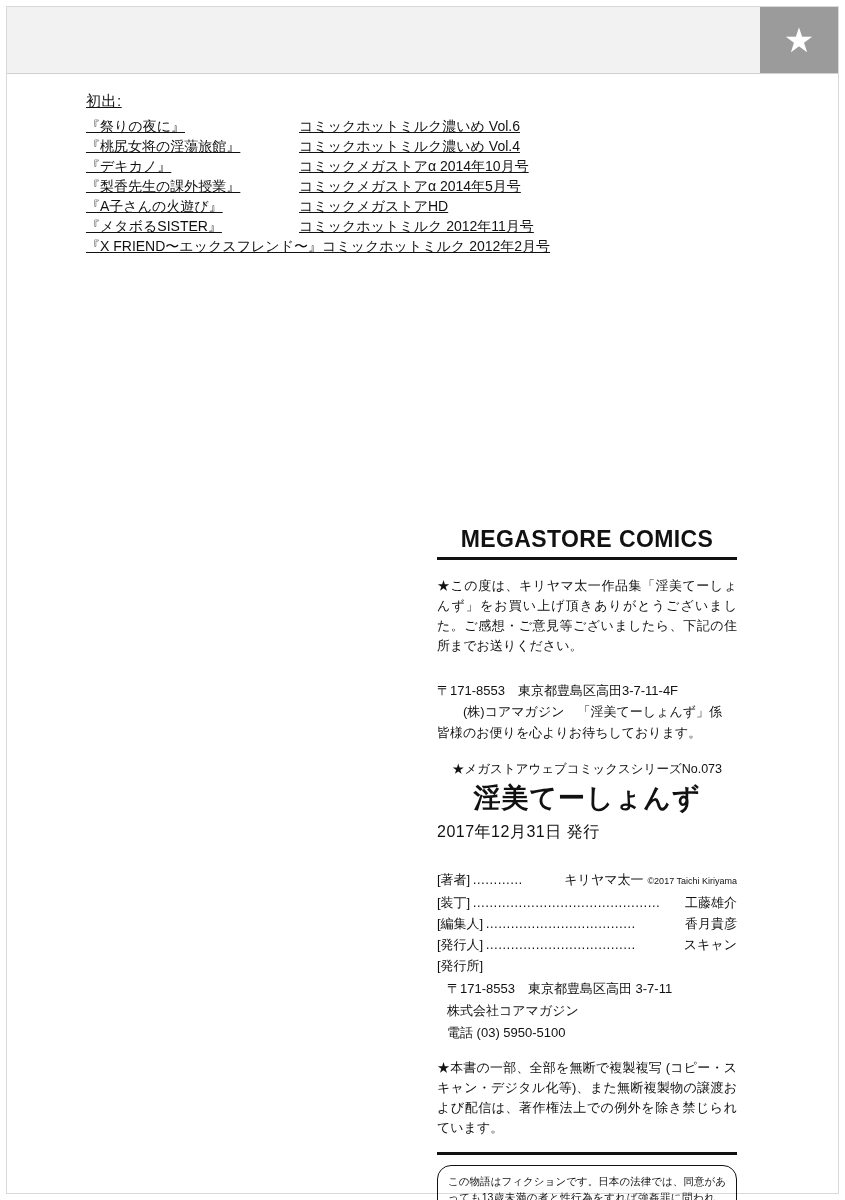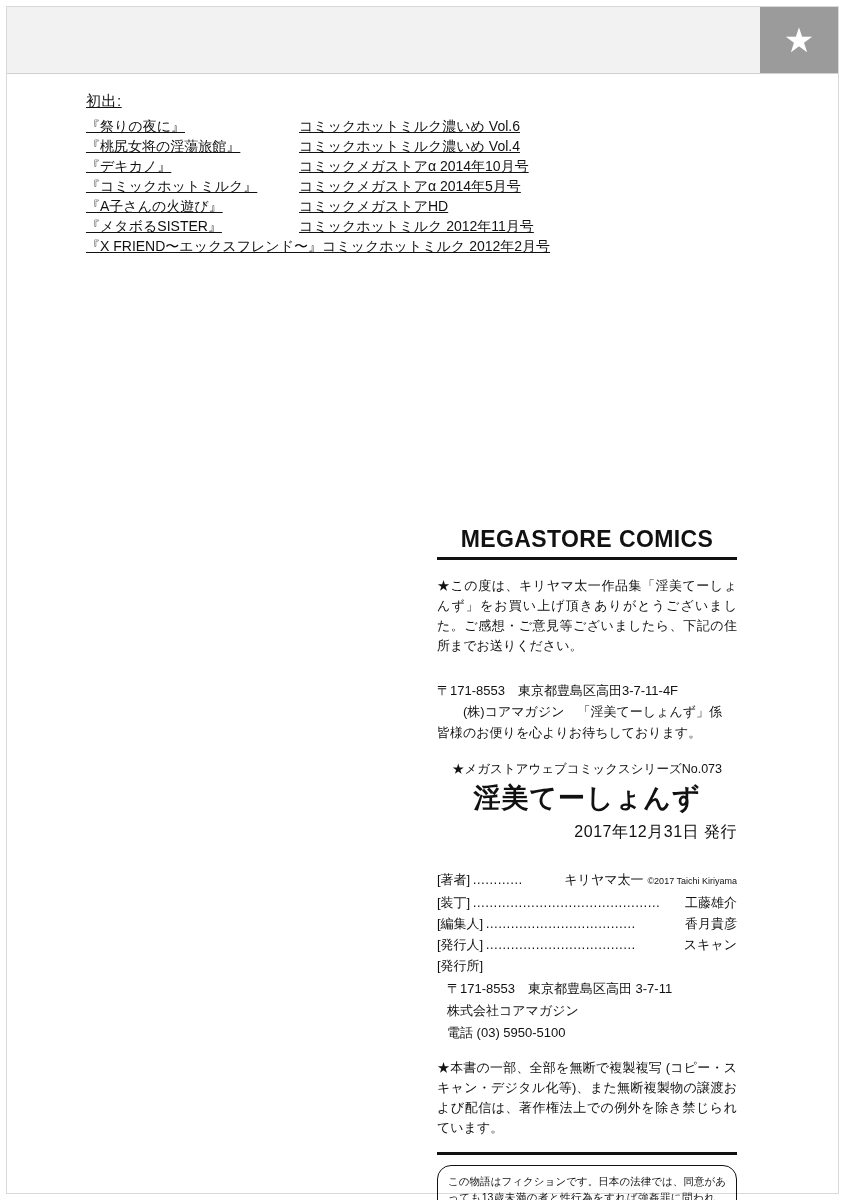--- a/index.html
+++ b/index.html
@@ -129,21 +129,21 @@
   .book-title {
     font-size: 27px;
     font-weight: bold;
     letter-spacing: 1px;
     margin-top: 2px;
     text-align: center;
   }
   .pub-date {
     font-size: 16px;
     margin-top: 6px;
-    text-align: right;
+    text-align: left;
     letter-spacing: 0.5px;
   }
   .staff {
     margin-top: 26px;
     font-size: 13px;
     line-height: 21px;
   }
   .staff-row {
     display: flex;
     align-items: baseline;
@@ -214,21 +214,21 @@
     </div>
     <div class="credits-row">
       <span class="work">『桃尻女将の淫蕩旅館』</span>
       <span class="mag">コミックホットミルク濃いめ Vol.4</span>
     </div>
     <div class="credits-row">
       <span class="work">『デキカノ』</span>
       <span class="mag">コミックメガストアα 2014年10月号</span>
     </div>
     <div class="credits-row">
-      <span class="work">『コミックホットミルク』</span>
+      <span class="work">『梨香先生の課外授業』</span>
       <span class="mag">コミックメガストアα 2014年5月号</span>
     </div>
     <div class="credits-row">
       <span class="work">『A子さんの火遊び』</span>
       <span class="mag">コミックメガストアHD</span>
     </div>
     <div class="credits-row">
       <span class="work">『メタボるSISTER』</span>
       <span class="mag">コミックホットミルク 2012年11月号</span>
     </div>

